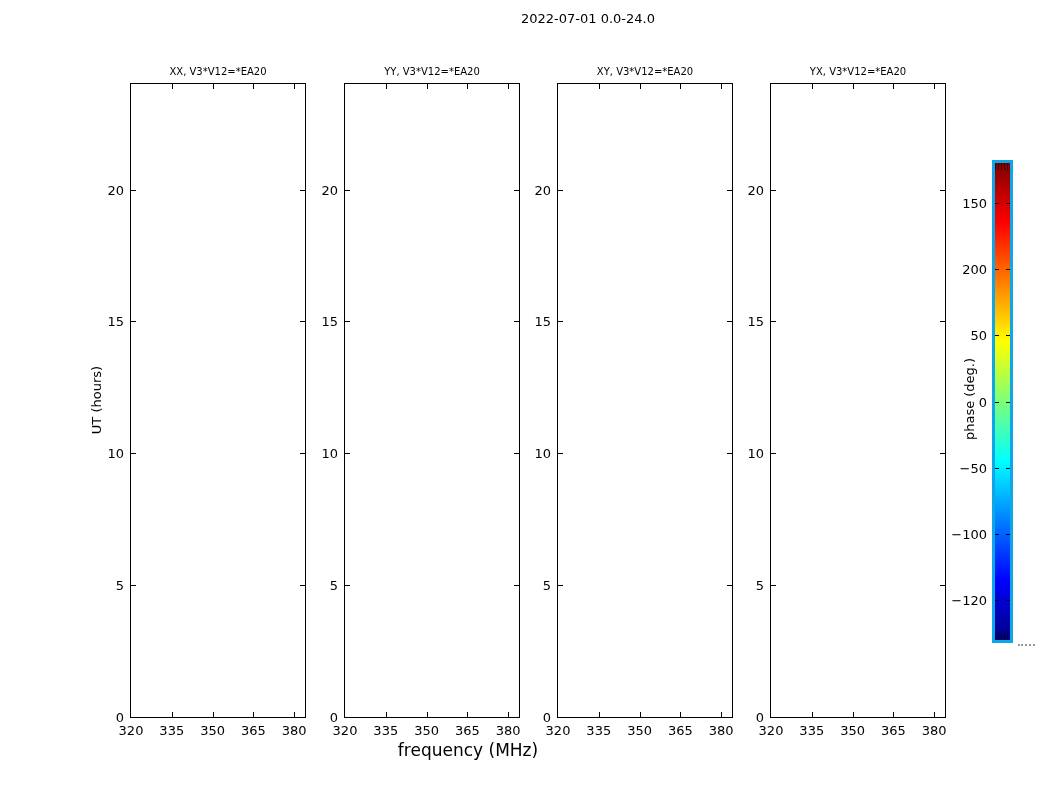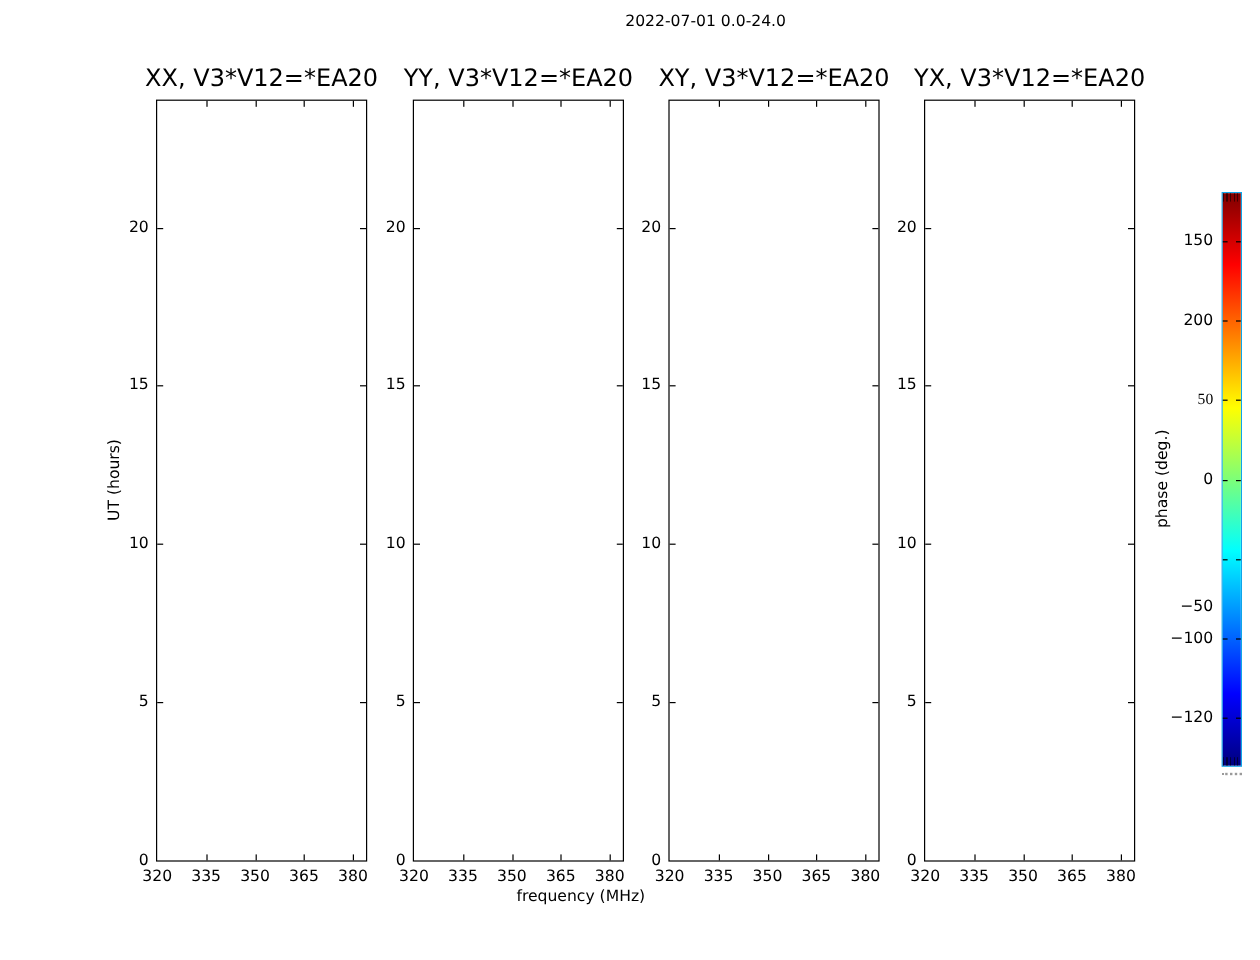--- a/index.html
+++ b/index.html
@@ -3,33 +3,33 @@
 <meta charset="utf-8">
 <style>
   html,body{margin:0;padding:0;background:#fff;}
   .fig{position:relative;width:1050px;height:800px;background:#fff;
        font-family:"DejaVu Sans",sans-serif;color:#000;overflow:hidden;}
   .suptitle{position:absolute;left:588px;top:11px;transform:translateX(-50%);
             font-size:13px;white-space:nowrap;}
   .panel{position:absolute;top:83px;width:176px;height:635px;box-sizing:border-box;
          border:1px solid #000;background:#fff;}
   .ptitle{position:absolute;bottom:calc(100% + 7px);left:50%;transform:translateX(-50%);
-          font-size:20px;white-space:nowrap;}
+          font-size:10px;white-space:nowrap;}
   .tx{position:absolute;width:1px;height:5px;background:#000;}
   .ty{position:absolute;width:5px;height:1px;background:#000;}
   .xlab{position:absolute;top:calc(100% + 6px);transform:translateX(-50%);
         font-size:13px;white-space:nowrap;}
   .ylab{position:absolute;right:calc(100% + 7px);transform:translateY(-50%);
         font-size:13px;white-space:nowrap;}
   .ylabel{position:absolute;left:96px;top:400px;transform:translate(-50%,-50%) rotate(-90deg);
           font-size:13px;white-space:nowrap;}
-  .xlabel{position:absolute;left:484px;top:740px;transform:translateX(-50%);
-          font-size:13px;white-space:nowrap;}
-  .cbar{position:absolute;left:1018px;top:160px;width:15px;height:477px;
-        border:1px solid #0ea5e9;box-sizing:content-box;}
+  .xlabel{position:absolute;left:468px;top:740px;transform:translateX(-50%);
+          font-size:17px;white-space:nowrap;}
+  .cbar{position:absolute;left:992px;top:160px;width:15px;height:477px;
+        border:3px solid #0ea5e9;box-sizing:content-box;}
   .cbar-grad{position:absolute;left:0;top:0;right:0;bottom:0;}
   .hatch{position:absolute;left:0;right:0;height:7px;
          background:repeating-linear-gradient(90deg,rgba(0,0,0,.55) 0 1px,transparent 1px 3px);}
   .hatch.top{top:0;}
   .hatch.bot{bottom:0;}
   .ct{position:absolute;width:4px;height:1px;background:#000;z-index:2;}
   .clab{position:absolute;right:calc(100% + 8px);transform:translateY(-50%);
         font-size:13px;white-space:nowrap;}
   .cbar-label{position:absolute;left:969px;top:399px;
               transform:translate(-50%,-50%) rotate(-90deg);
@@ -170,27 +170,27 @@
     <div class="hatch top"></div>
     <div class="hatch bot"></div>
   <div class="ct" style="top: 8.33333%; left: 0px;"></div>
       <div class="ct" style="top: 8.33333%; right: 0px;"></div>
       <div class="clab" style="top: 8.33333%;">150</div>
       <div class="ct" style="top: 22.2222%; left: 0px;"></div>
       <div class="ct" style="top: 22.2222%; right: 0px;"></div>
       <div class="clab" style="top: 22.2222%;">200</div>
       <div class="ct" style="top: 36.1111%; left: 0px;"></div>
       <div class="ct" style="top: 36.1111%; right: 0px;"></div>
-      <div class="clab" style="top: 36.1111%; font-family: Liberation Serif, serif;">50</div>
+      <div class="clab" style="top: 36.1111%;">50</div>
       <div class="ct" style="top: 50%; left: 0px;"></div>
       <div class="ct" style="top: 50%; right: 0px;"></div>
       <div class="clab" style="top: 50%;">0</div>
       <div class="ct" style="top: 63.8889%; left: 0px;"></div>
       <div class="ct" style="top: 63.8889%; right: 0px;"></div>
-      <div class="clab" style="top: 63.8889%; margin-top: 40px;">−50</div>
+      <div class="clab" style="top: 63.8889%;">−50</div>
       <div class="ct" style="top: 77.7778%; left: 0px;"></div>
       <div class="ct" style="top: 77.7778%; right: 0px;"></div>
       <div class="clab" style="top: 77.7778%;">−100</div>
       <div class="ct" style="top: 91.6667%; left: 0px;"></div>
       <div class="ct" style="top: 91.6667%; right: 0px;"></div>
       <div class="clab" style="top: 91.6667%;">−120</div>
     </div>
   <div class="cbar-dots"></div>
   <div class="cbar-label">phase (deg.)</div>
 

